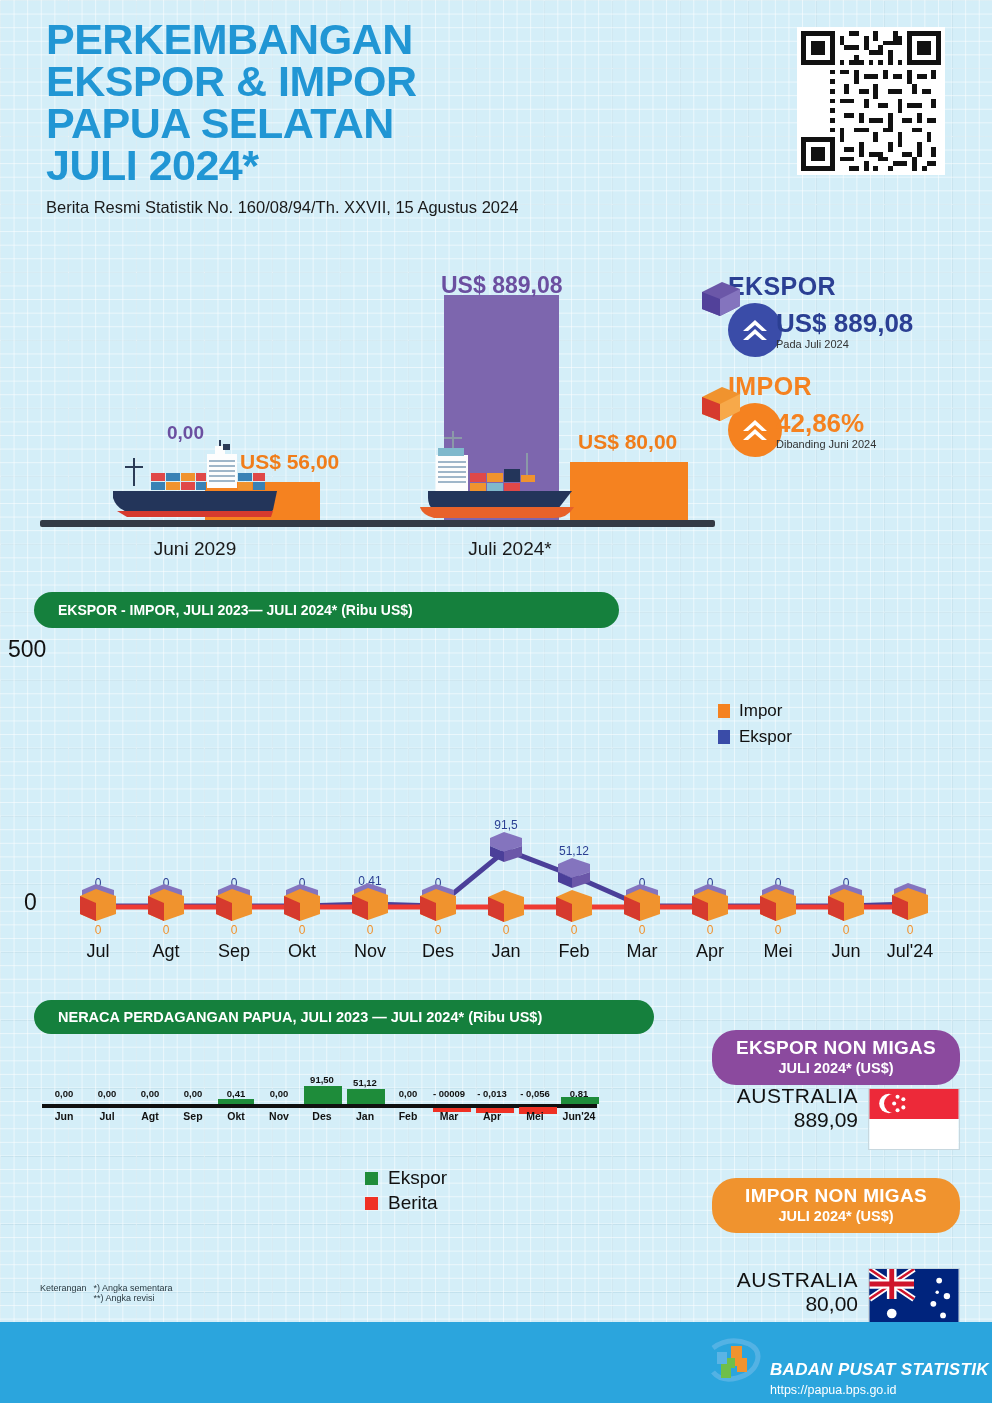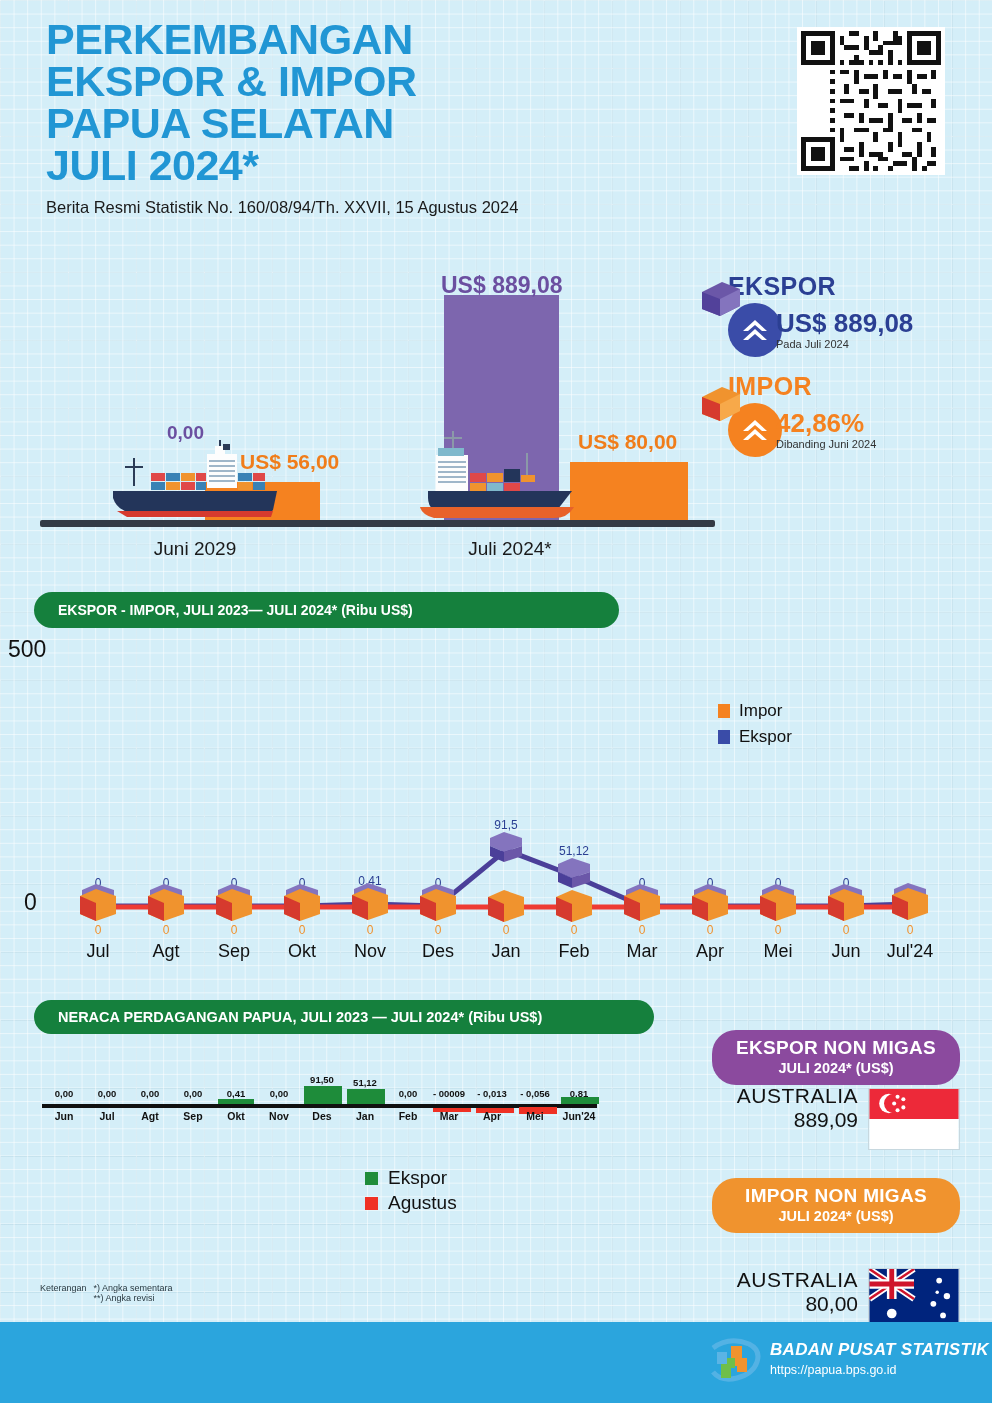--- a/index.html
+++ b/index.html
@@ -116,21 +116,21 @@
 
   
   #notes { position: absolute; left: 40px; top: 1283px; font-size: 9px;
            color: #2a3a42; display: flex; }
   #notes .k { margin-right: 7px; }
   #footer { position: absolute; left: 0; top: 1322px; width: 992px;
             height: 81px; background: #2ba5dd; z-index: 3; }
   #footer-text { position: absolute; left: 770px; top: 1340px;
                  color: #fff; z-index: 4; }
   #footer-text .bn { font-weight: bold; font-style: italic; font-size: 17px;
-                     letter-spacing: .3px; }
+                     letter-spacing: .3px; margin-top: 20px; }
   #footer-text .bu { font-size: 12.5px; margin-top: 3px; }
   #bps-logo { position: absolute; left: 707px; top: 1338px; z-index: 4; }
 </style>
 </head>
 <body>
 
 <div id="grid-bg"></div>
 
 <div id="header" class="layer">
   <div id="title-block">
@@ -587,21 +587,21 @@
   <div class="nb-bar" style="left:561px; top:37px; width:38px; height:7px; background:#1e8c3a;"></div>
   <div class="nb-mon" style="left:551px; top:50px;">Jun'24</div>
 </div>
 
 <div class="sd-legend layer" style="left:365px; top:1167px;">
   <span class="sw" style="background:#1e8c3a;"></span>
   <span>Ekspor</span>
 </div>
 <div class="sd-legend layer" style="left:365px; top:1192px;">
   <span class="sw" style="background:#ef3124;"></span>
-  <span>Agustus</span>
+  <span>Berita</span>
 </div>
 
 <div class="pill eks layer" style="left:712px; top:1030px; width:248px;">
   <div class="l1">EKSPOR NON MIGAS</div>
   <div class="l2">JULI 2024*   (US$)</div>
 </div>
 <div class="ctry layer" style="left:718px; top:1084px; width:140px;">
   <div class="nm">AUSTRALIA</div>
   <div class="vl">889,09</div>
 </div>

